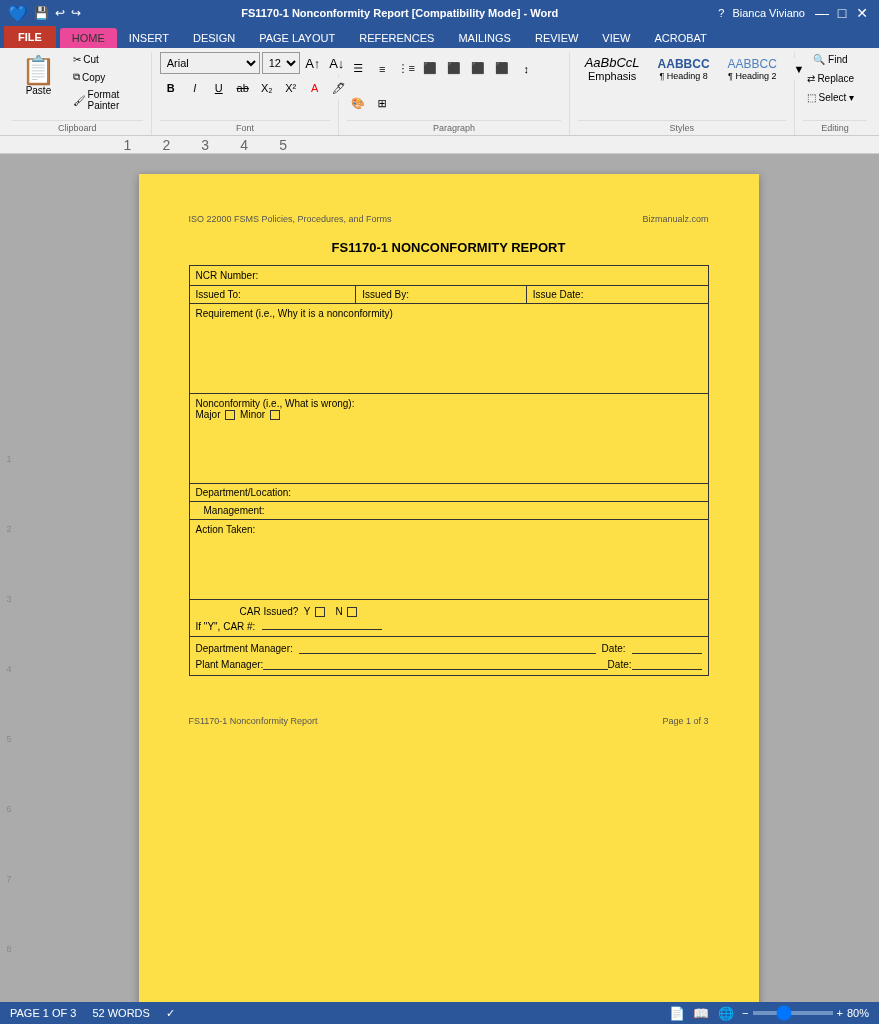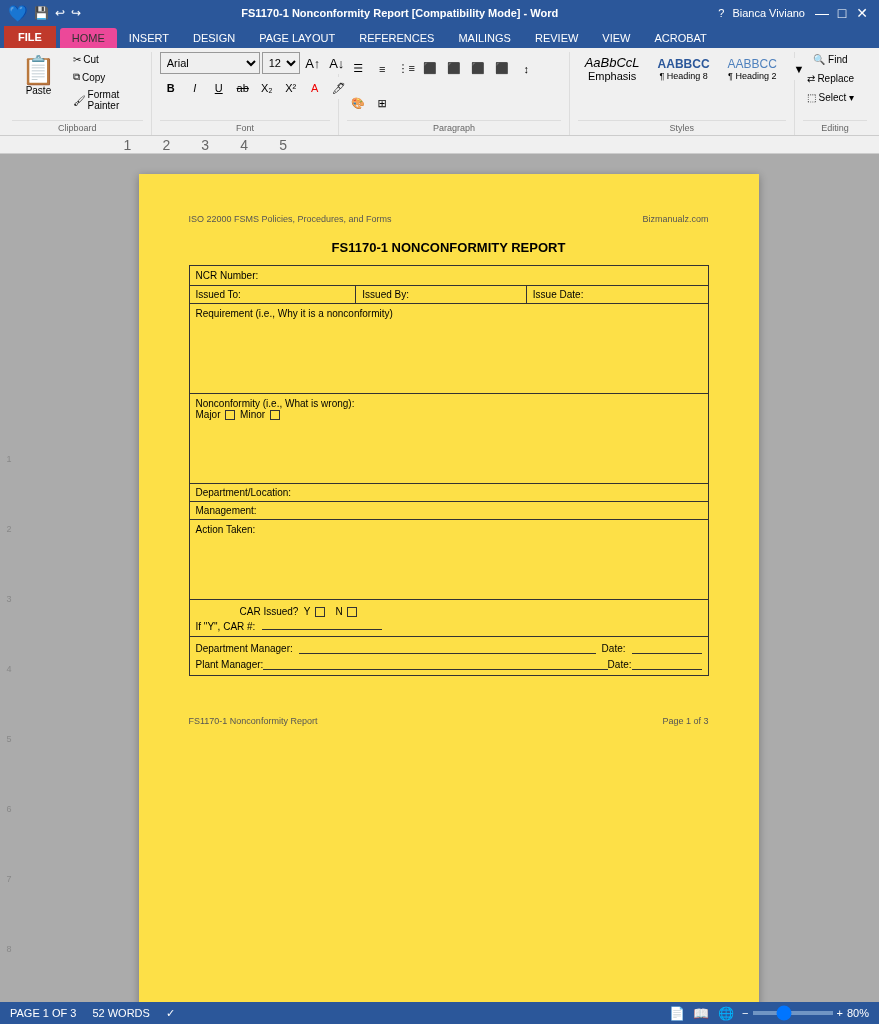--- a/index.html
+++ b/index.html
@@ -439,21 +439,21 @@
           </td>
         </tr>
 
         <tr>
           <td colspan="3" style="padding: 3px 6px;">
             <span>Department/Location:</span>
           </td>
         </tr>
 
         <tr>
-          <td colspan="3" style="padding: 3px 6px; border-top: none;">
+          <td colspan="3" style="padding: 3px 14px; border-top: none;">
             <span>Management:</span>
           </td>
         </tr>
 
         <tr>
           <td colspan="3" style="height: 80px;">
             <span>Action Taken:</span>
           </td>
         </tr>
       </tbody>

